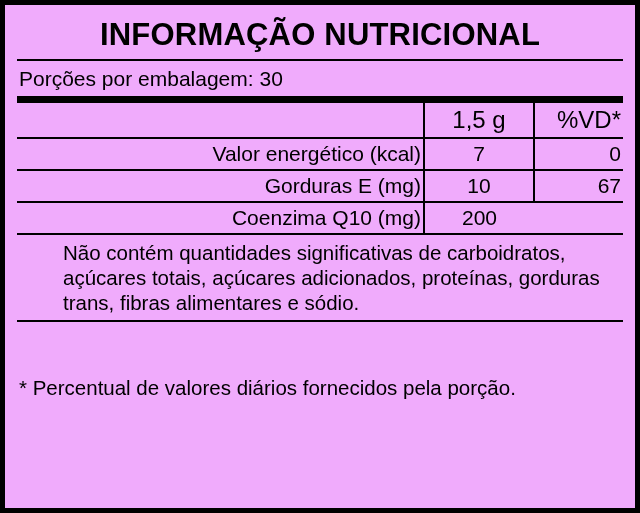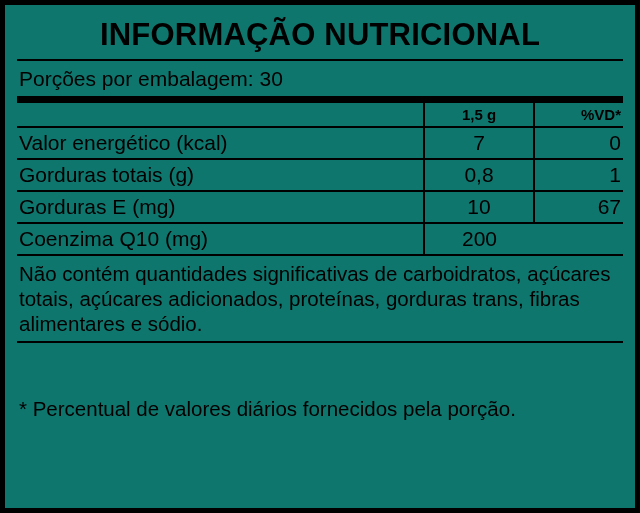--- a/index.html
+++ b/index.html
@@ -13,21 +13,21 @@
     font-family: "Liberation Sans", sans-serif;
     color: #000000;
     overflow: hidden;
   }
   .panel {
     box-sizing: border-box;
     width: 640px;
     height: 513px;
     border: 5px solid #000000;
     padding: 6px 12px 0 12px;
-    background: #0f766e;
+    background: #f0abfc;
   }
   .title {
     text-align: center;
     font-size: 31px;
     font-weight: bold;
     letter-spacing: 0.2px;
     line-height: 40px;
     padding-top: 4px;
     padding-bottom: 4px;
   }
@@ -49,51 +49,52 @@
   table.nutri {
     width: 100%;
     border-collapse: collapse;
     font-size: 21px;
   }
   table.nutri td {
     padding: 3px 2px 3px 2px;
     vertical-align: middle;
   }
   .col-label {
-    text-align: left;
+    text-align: right;
   }
   .col-amt {
     text-align: center;
     width: 104px;
     border-left: 2px solid #000000;
   }
   .col-vd {
     text-align: right;
     width: 84px;
     border-left: 2px solid #000000;
   }
   .hdr td {
-    font-weight: bold;
-    font-size: 15px;
+    font-weight: normal;
+    font-size: 24px;
     padding-top: 4px;
     padding-bottom: 4px;
   }
   tr.bordered td {
     border-top: 2px solid #000000;
   }
   .indent {
     padding-left: 16px !important;
   }
   .no-left-border {
     border-left: none !important;
   }
   .footnote-block {
     font-size: 20.5px;
     line-height: 25px;
     padding: 5px 2px 5px 2px;
+    margin-left: 44px;
   }
   .footnote-star {
     font-size: 20.5px;
     line-height: 25px;
     padding: 7px 2px 6px 2px;
     margin-top: 46px;
   }
 </style>
 </head>
 <body>
@@ -117,25 +118,20 @@
         <td class="col-amt">1,5 g</td>
         <td class="col-vd">%VD*</td>
       </tr>
 
       <tr class="bordered">
         <td class="col-label">Valor energético (kcal)</td>
         <td class="col-amt">7</td>
         <td class="col-vd">0</td>
       </tr>
 
-      <tr class="bordered">
-        <td class="col-label">Gorduras totais (g)</td>
-        <td class="col-amt">0,8</td>
-        <td class="col-vd">1</td>
-      </tr>
 
 
       <tr class="bordered">
         <td class="col-label">Gorduras E (mg)</td>
         <td class="col-amt">10</td>
         <td class="col-vd">67</td>
       </tr>
 
       <tr class="bordered">
         <td class="col-label">Coenzima Q10 (mg)</td>

